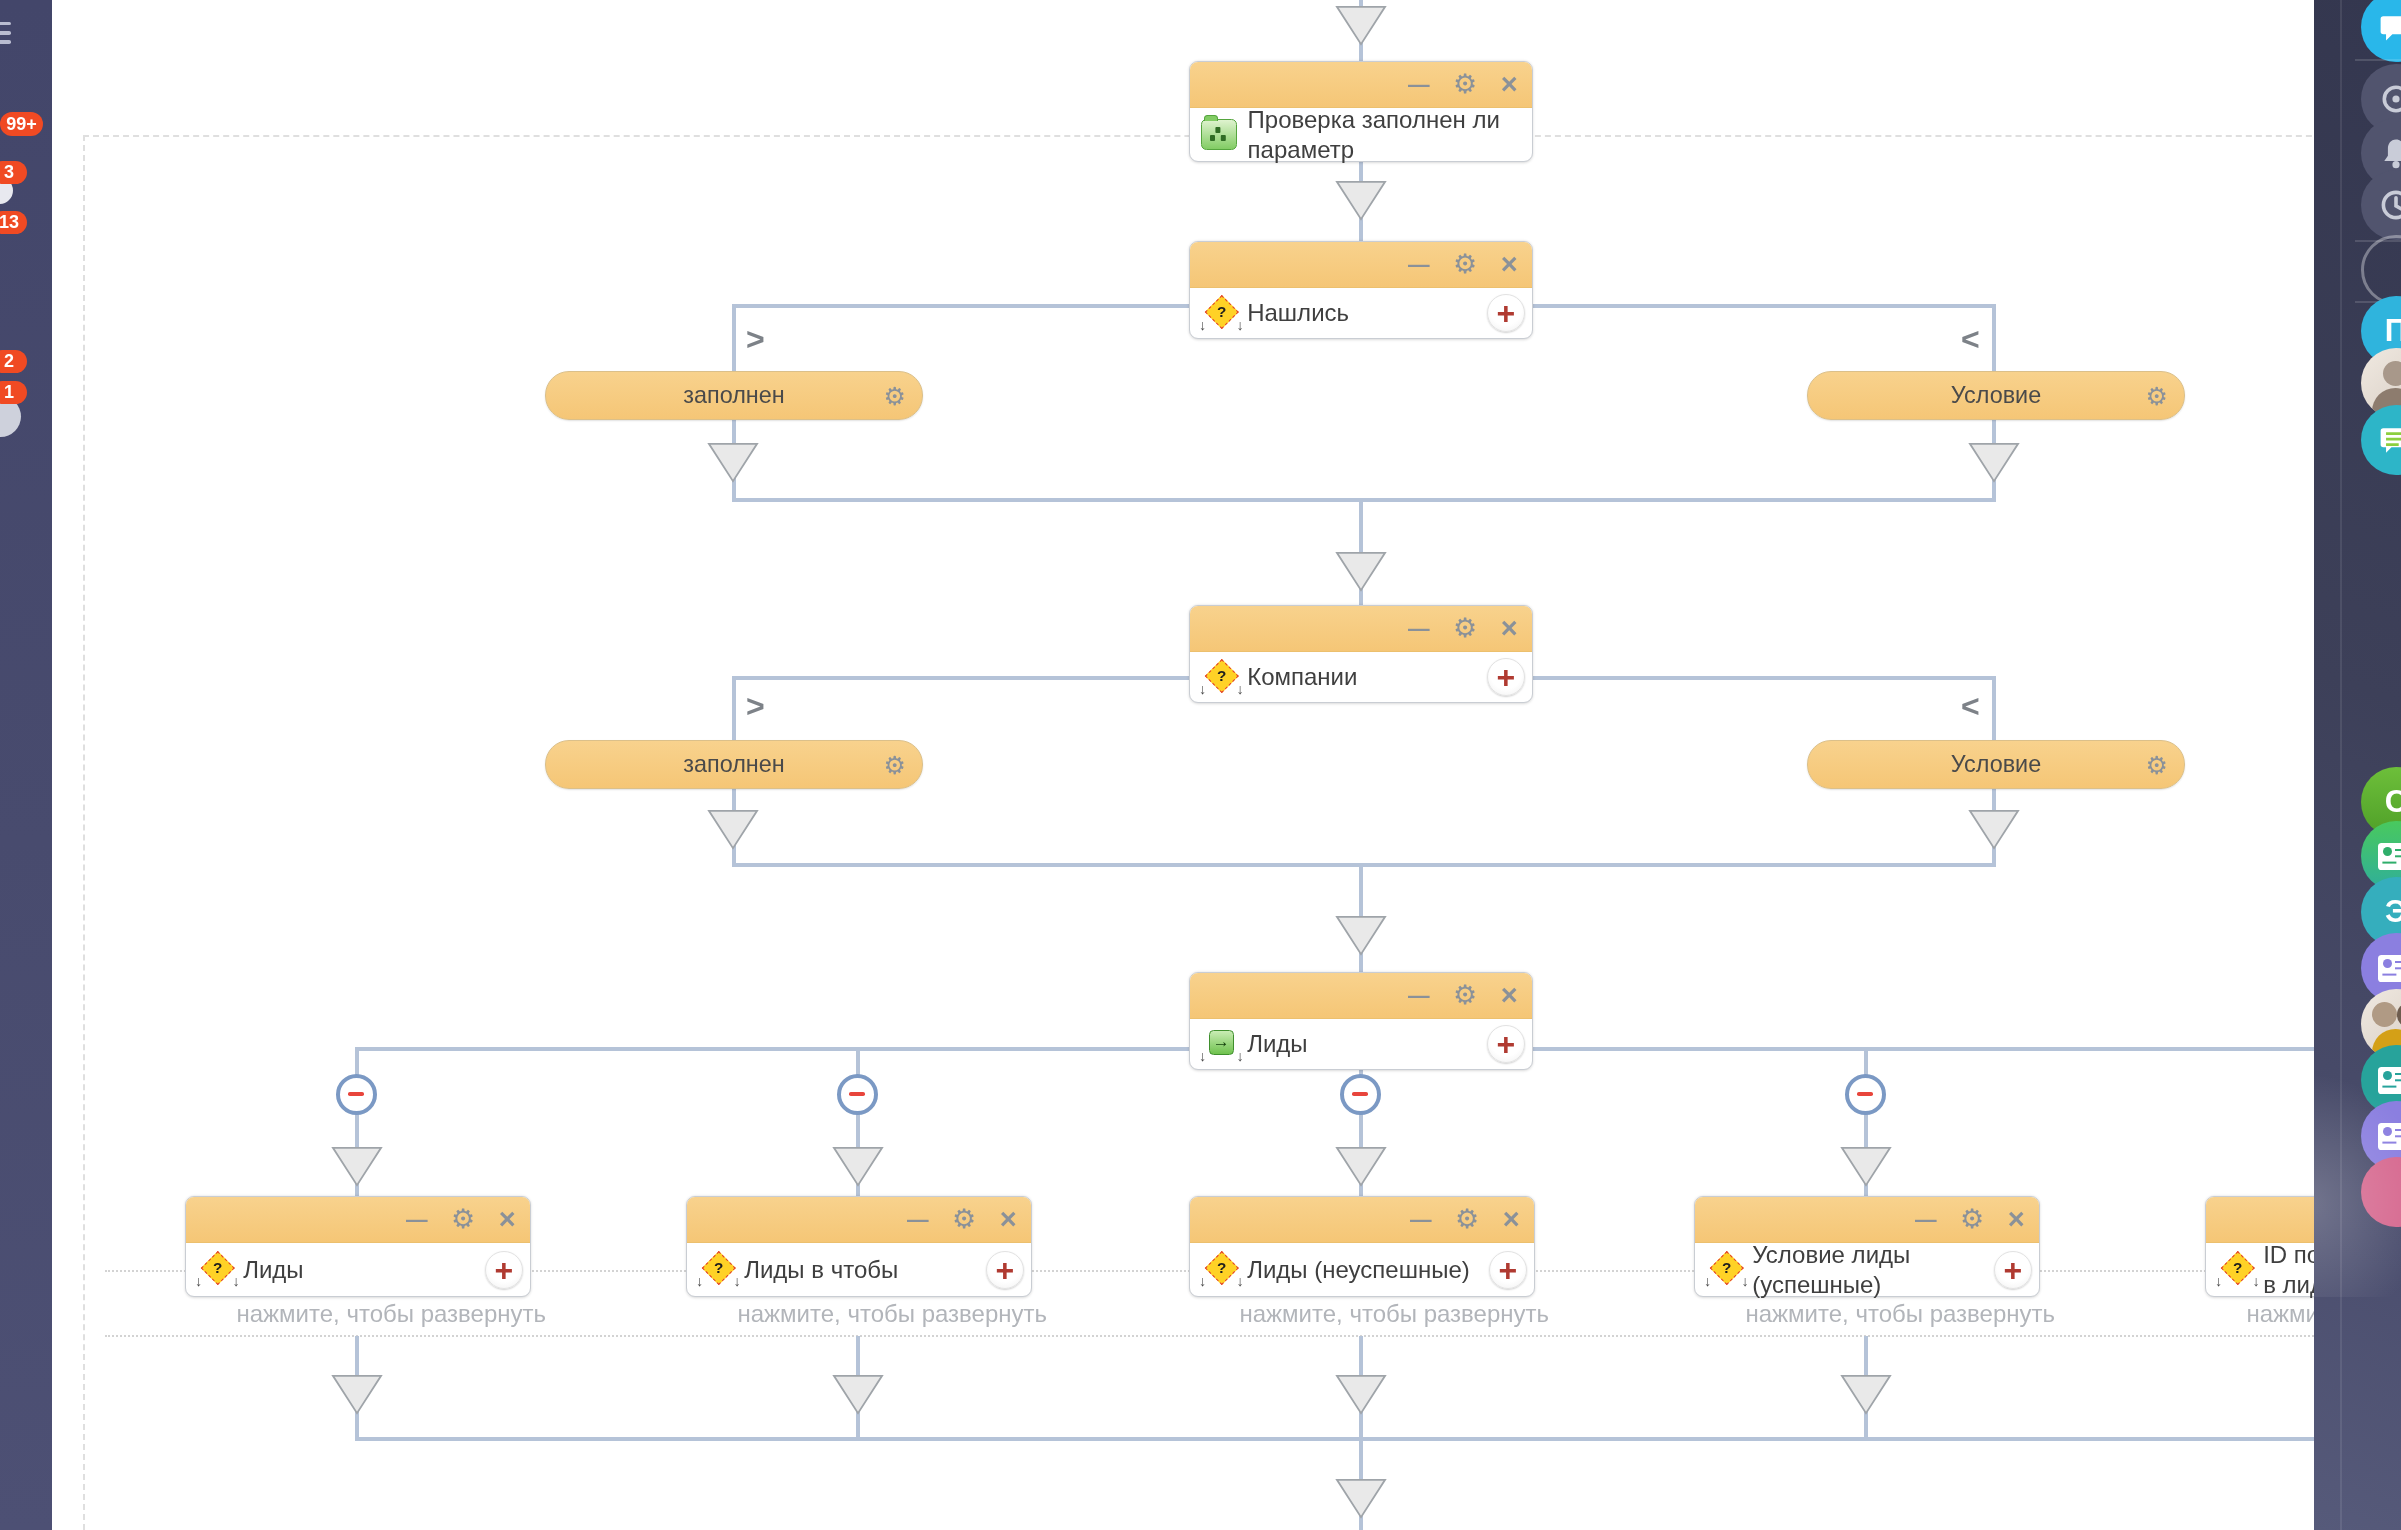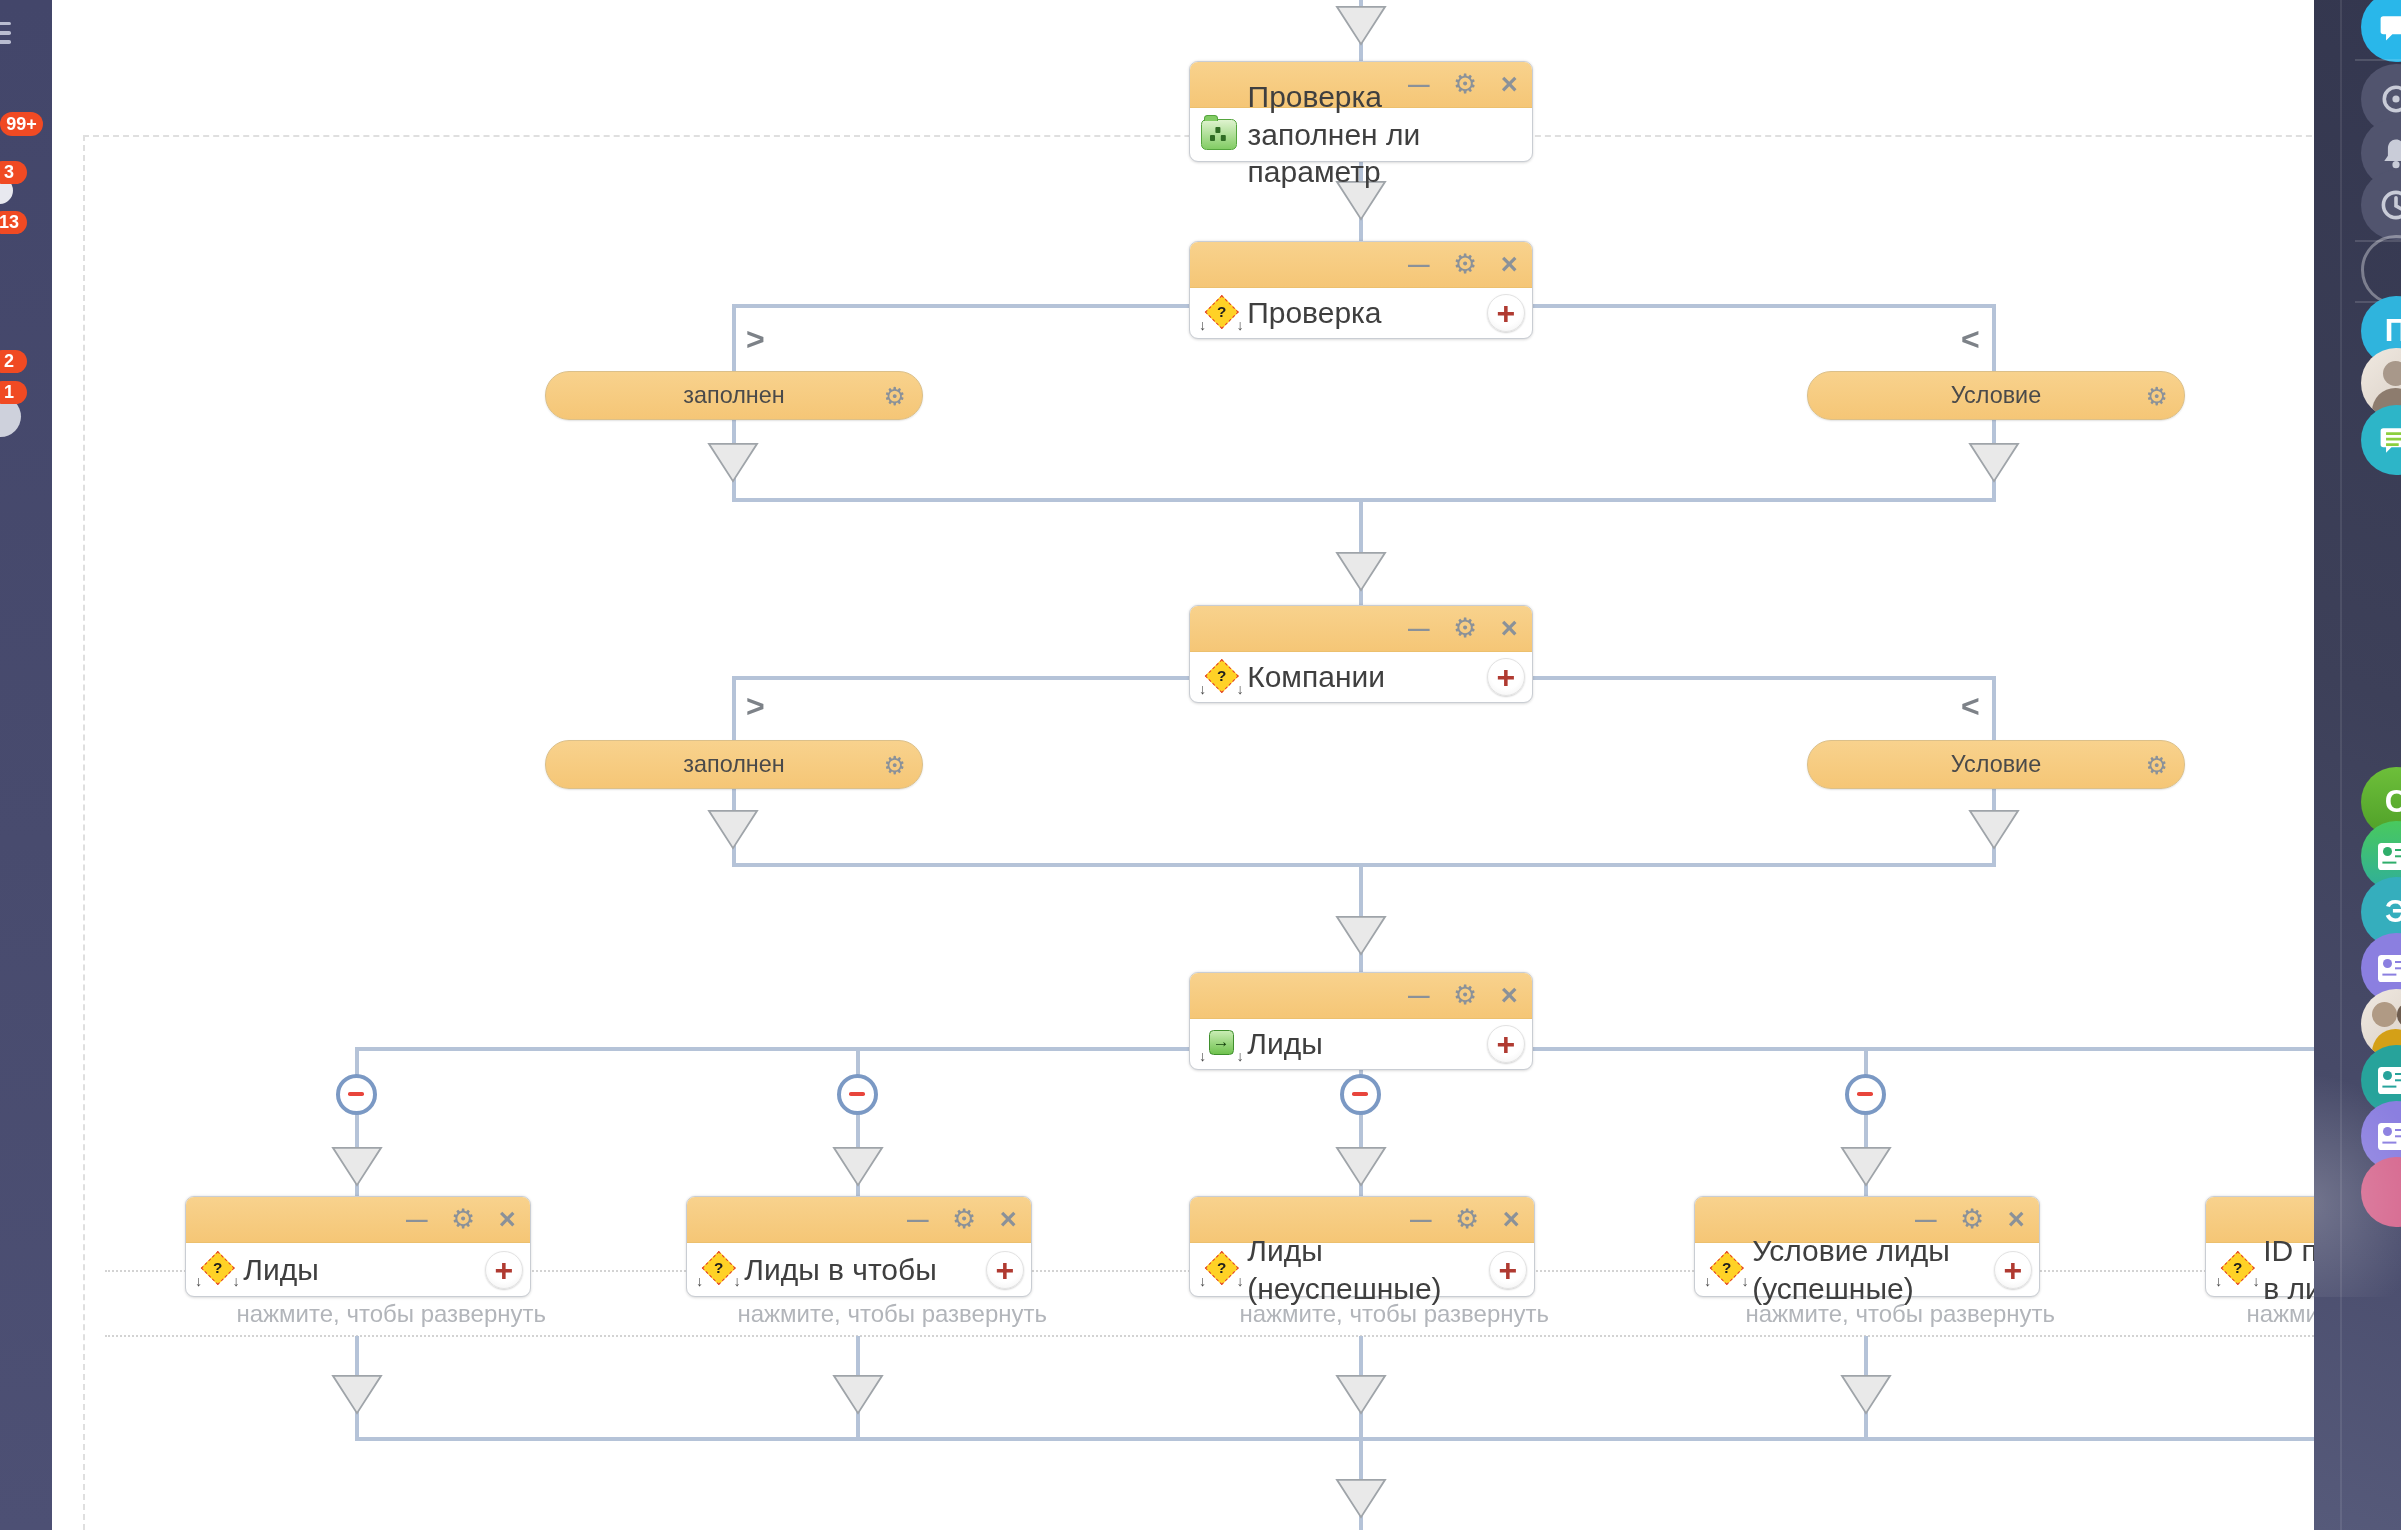--- a/index.html
+++ b/index.html
@@ -22,21 +22,21 @@
   
   .node{position:absolute;background:#fff;border:0.9px solid #c9cdd3;border-radius:9px;
     box-shadow:0 0.9px 2.7px rgba(0,0,0,.15);z-index:5;}
   .node-header{height:45px;background:linear-gradient(#f8d28d,#f5c676);border-radius:8px 8px 0 0;
     border-bottom:0.9px solid #ecc06e;position:relative;}
   .win-controls{position:absolute;right:14.4px;top:0;height:45px;display:flex;align-items:center;gap:23.4px;color:#8a9199;}
   .wc-min{font-size:21.6px;font-weight:700;line-height:1;}
   .wc-gear{font-size:27px;line-height:1;}
   .wc-close{font-size:29px;font-weight:600;line-height:1;}
   .node-body{position:relative;display:flex;align-items:center;padding:0 54px 0 10.8px;height:calc(100% - 46px);}
-  .node-title{font-size:30px;color:#3f3f3f;line-height:1.25;}
+  .node-title{font-size:24px;color:#3f3f3f;line-height:1.25;}
   .plus-btn{position:absolute;right:7.2px;top:50%;transform:translateY(-50%);width:36px;height:36px;
     border-radius:50%;background:radial-gradient(circle at 50% 40%,#ffffff 55%,#efefef);
     border:1.8px solid #e2e2e2;box-shadow:0 0.9px 1.8px rgba(0,0,0,.18);
     color:#b03a31;font-size:32px;font-weight:700;display:flex;align-items:center;justify-content:center;line-height:1;}
 
   
   .cond-icon{position:relative;width:41px;height:36px;flex:0 0 41px;margin-right:5.4px;}
   .cond-diamond{position:absolute;left:9px;top:4.5px;width:21.6px;height:21.6px;background:#ffd226;
     border:1.8px dashed #e23a2e;transform:rotate(45deg);display:flex;align-items:center;justify-content:center;}
   .cond-q{transform:rotate(-45deg);font-size:15.3px;font-weight:700;color:#1e1e1e;}
@@ -230,21 +230,21 @@
       </div>
     </div>
     <div class="node-body">
       <span class="cond-icon">
         <span class="cond-diamond">
             <span class="cond-q">?</span>
           </span>
         <span class="cond-arr l">↓</span>
           <span class="cond-arr r">↓</span>
       </span>
-      <span class="node-title">Проверка</span>
+      <span class="node-title">Нашлись</span>
       <span class="plus-btn">+</span>
     </div>
   </div>
 
   <div class="node" style="left:1189px;top:605px;width:342px;height:96px;">
     <div class="node-header">
       <div class="win-controls">
         <span class="wc-min">—</span>
         <span class="wc-gear">⚙</span>
         <span class="wc-close">×</span>

